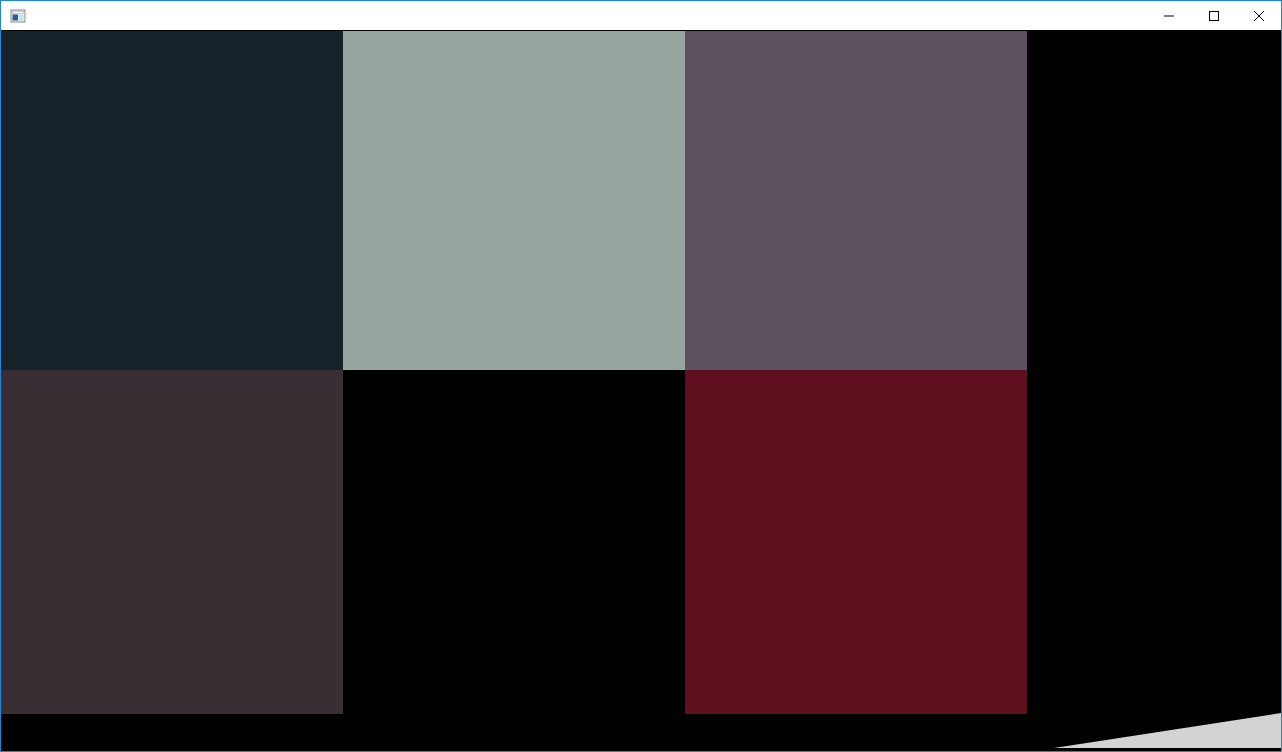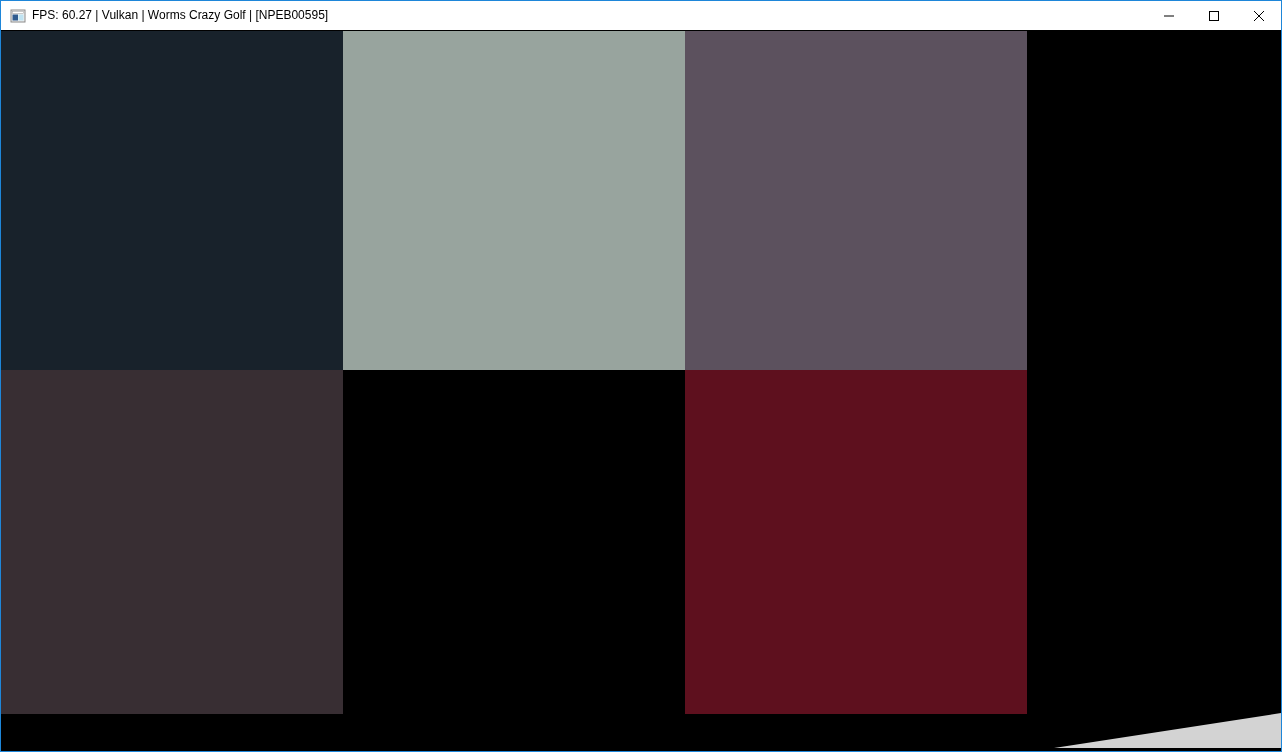--- a/index.html
+++ b/index.html
@@ -83,21 +83,20 @@
 
   <div class="titlebar">
     <span class="app-icon">
       <svg width="16" height="16" viewBox="0 0 16 16">
         <rect x="1" y="2" width="14" height="12" fill="#f0f0f0" stroke="#8a8a8a" stroke-width="1"></rect>
         <rect x="2.5" y="3.5" width="11" height="2" fill="#ffffff" stroke="#9a9a9a" stroke-width="0.5"></rect>
         <rect x="2.5" y="6.5" width="5.5" height="6" fill="#2f5b8f"></rect>
         <rect x="8.5" y="6.5" width="5" height="6" fill="#bfe3f2"></rect>
       </svg>
     </span>
-    <span class="title-text">FPS: 60.27 | Vulkan | Worms Crazy Golf | [NPEB00595]</span>
     <span class="titlebar-spacer"></span>
 
     <button class="win-btn" aria-label="Minimize">
       <span>
         <svg width="10" height="10" viewBox="0 0 10 10">
           <line x1="0" y1="5" x2="10" y2="5" stroke="#000" stroke-width="1"></line>
         </svg>
       </span>
     </button>
 

